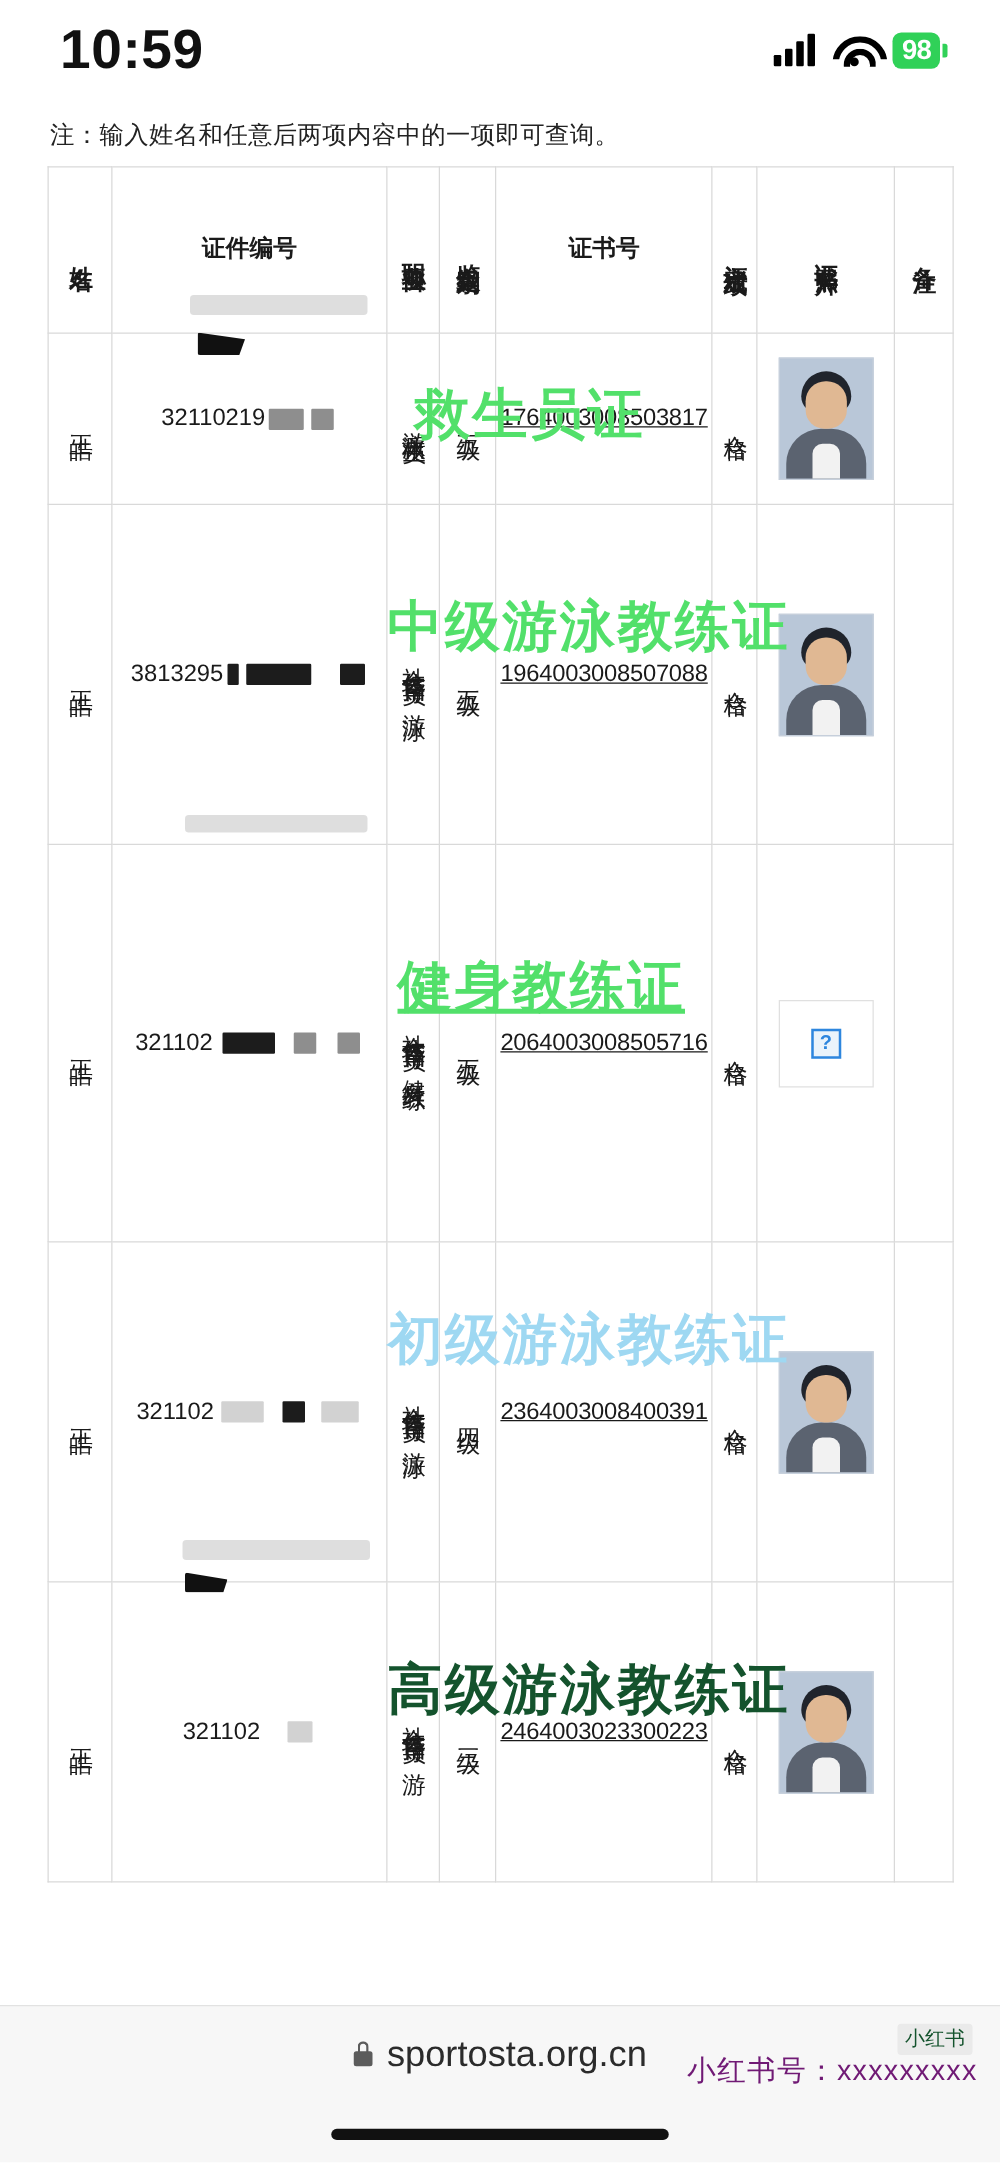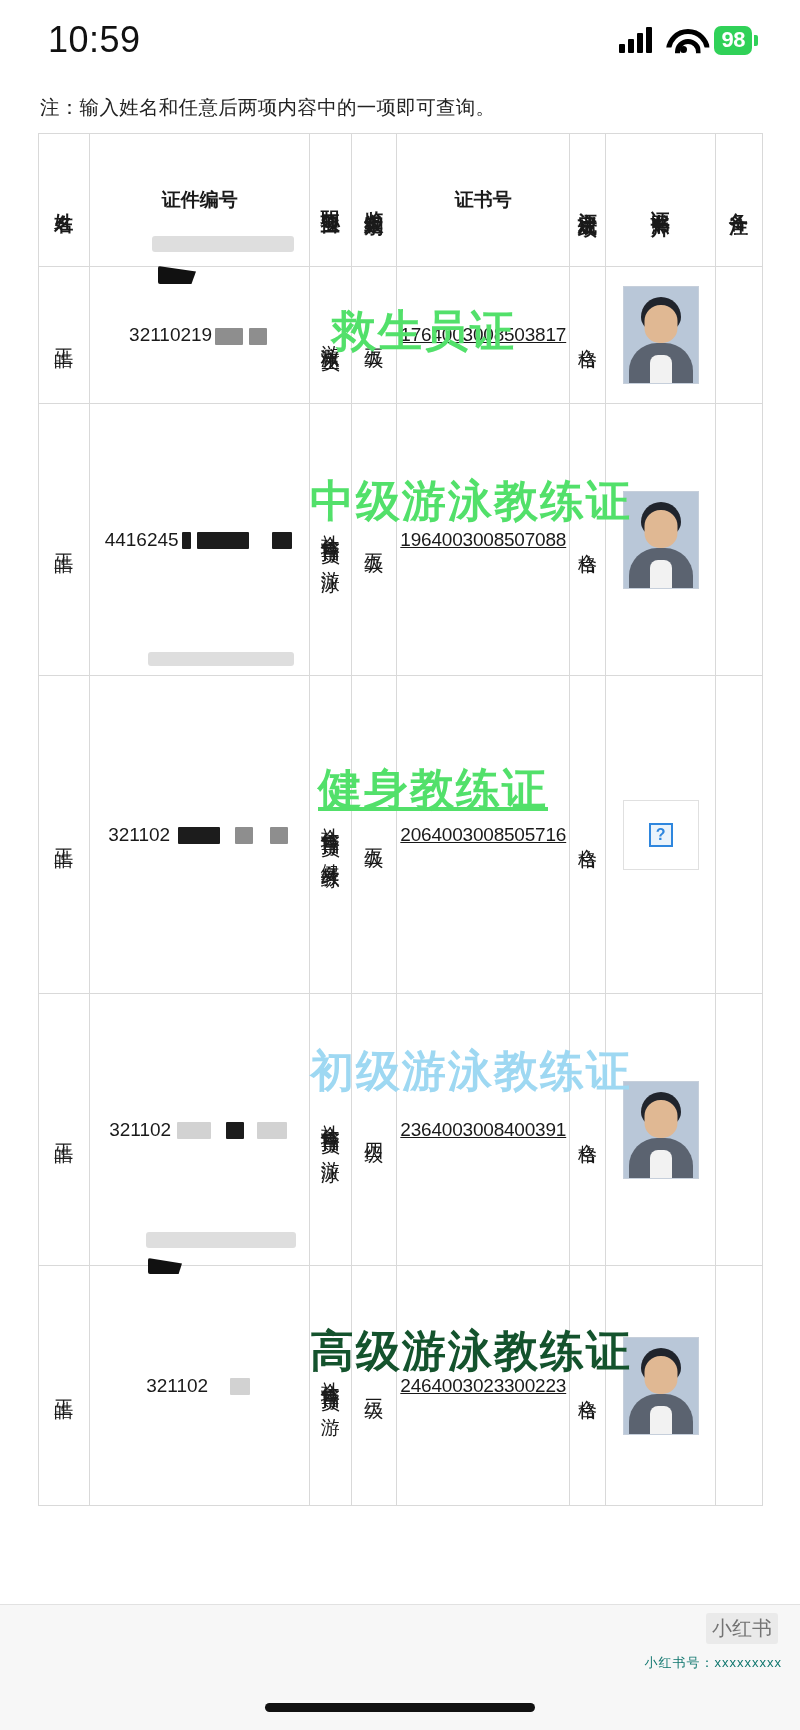--- a/index.html
+++ b/index.html
@@ -19,22 +19,22 @@
   
   .statusbar {
     height: 80px;
     display: flex;
     align-items: center;
     justify-content: space-between;
     padding: 0 42px 0 48px;
     box-sizing: border-box;
   }
   .status-time {
-    font-size: 36px;
-    font-weight: normal;
+    font-size: 44px;
+    font-weight: bold;
     letter-spacing: 0.5px;
   }
   .status-right {
     display: flex;
     align-items: center;
     gap: 14px;
   }
   .signal {
     display: flex;
     align-items: flex-end;
@@ -351,30 +351,30 @@
     bottom: 18px;
     width: 270px;
     height: 9px;
     background: #111;
     border-radius: 5px;
   }
   .watermark {
     position: absolute;
     right: 18px;
     bottom: 58px;
-    font-size: 13px;
-    color: #0f766e;
+    font-size: 23px;
+    color: #701a75;
     letter-spacing: 1px;
   }
   .watermark-box {
     position: absolute;
     right: 22px;
     bottom: 86px;
-    font-size: 20px;
-    color: #737373;
+    font-size: 16px;
+    color: #14532d;
     background: #eaeaea;
     padding: 2px 6px;
     border-radius: 3px;
     text-align: center;
   }
 </style>
 </head>
 <body>
 
 <div class="statusbar">
@@ -463,21 +463,21 @@
           </div>
         </td>
         <td></td>
       </tr>
 
       <tr style="height:272px">
         <td class="namecell">
             <span class="vtext">王皓</span>
           </td>
         <td class="idcell">
-          <span>4416245</span><span class="redact r-dark" style="width:9px"></span><span class="redact r-dark" style="width:52px"></span><span class="redact r-dark" style="width:20px;margin-left:20px"></span>
+          <span>3813295</span><span class="redact r-dark" style="width:9px"></span><span class="redact r-dark" style="width:52px"></span><span class="redact r-dark" style="width:20px;margin-left:20px"></span>
         </td>
         <td class="projcell">
             <span class="vtext">社会体育指导员-游泳</span>
           </td>
         <td class="levelcell">
             <span class="vtext">五级</span>
           </td>
         <td class="certcell">1964003008507088</td>
         <td class="scorecell">
             <span class="vtext">合格</span>
@@ -584,16 +584,20 @@
 <div class="smudge" style="left:146px;top:1232px;width:150px;height:16px;"></div>
 <div class="smudge-dark" style="left:148px;top:1258px;width:34px;height:16px;clip-path:polygon(0 0,100% 35%,90% 100%,0 100%);"></div>
 
 <div class="overlay ov-green" style="left:332px;top:302px;">救生员证</div>
 <div class="overlay ov-green" style="left:310px;top:472px;">中级游泳教练证</div>
 <div class="overlay ov-green" style="left:318px;top:760px;text-decoration:underline;">健身教练证</div>
 <div class="overlay ov-blue" style="left:310px;top:1042px;">初级游泳教练证</div>
 <div class="overlay ov-red" style="left:310px;top:1322px;">高级游泳教练证</div>
 
 <div class="bottombar">
+  <div class="urlrow">
+    <div class="lock"></div>
+    <div class="urltext">sportosta.org.cn</div>
+  </div>
   <div class="watermark-box">小红书</div>
   <div class="watermark">小红书号：xxxxxxxxx</div>
   <div class="homeindicator"></div>
 </div>
 
 </body></html>

